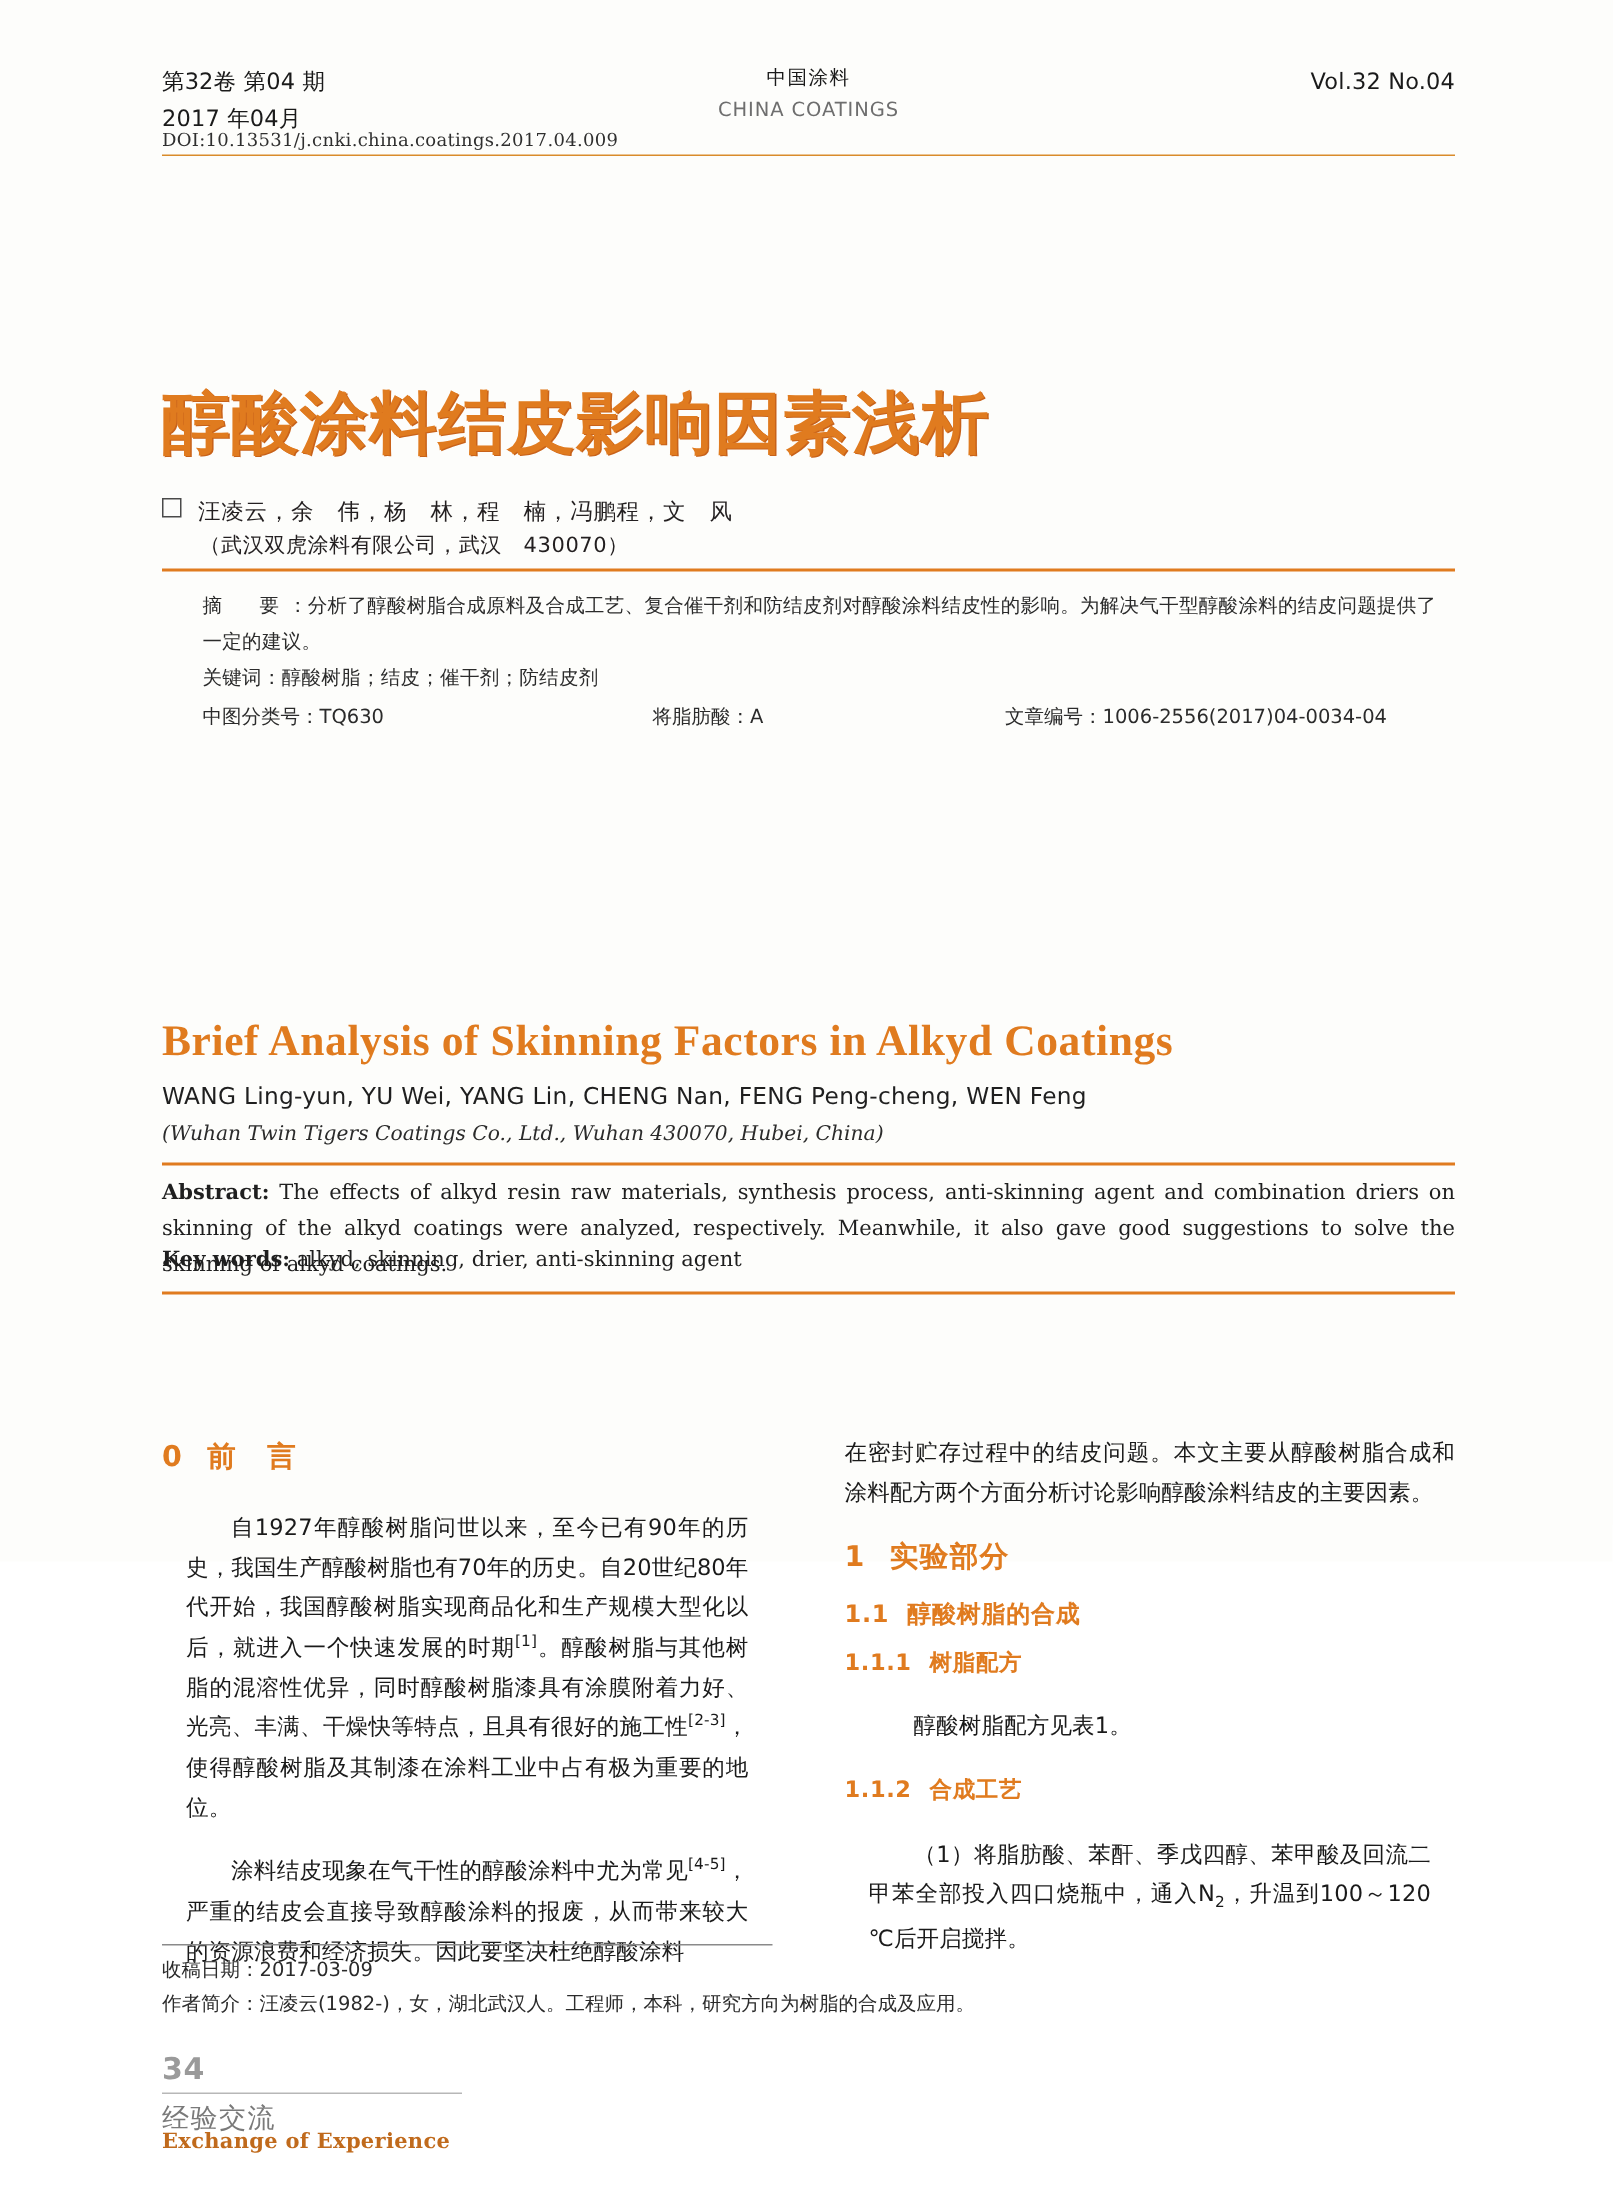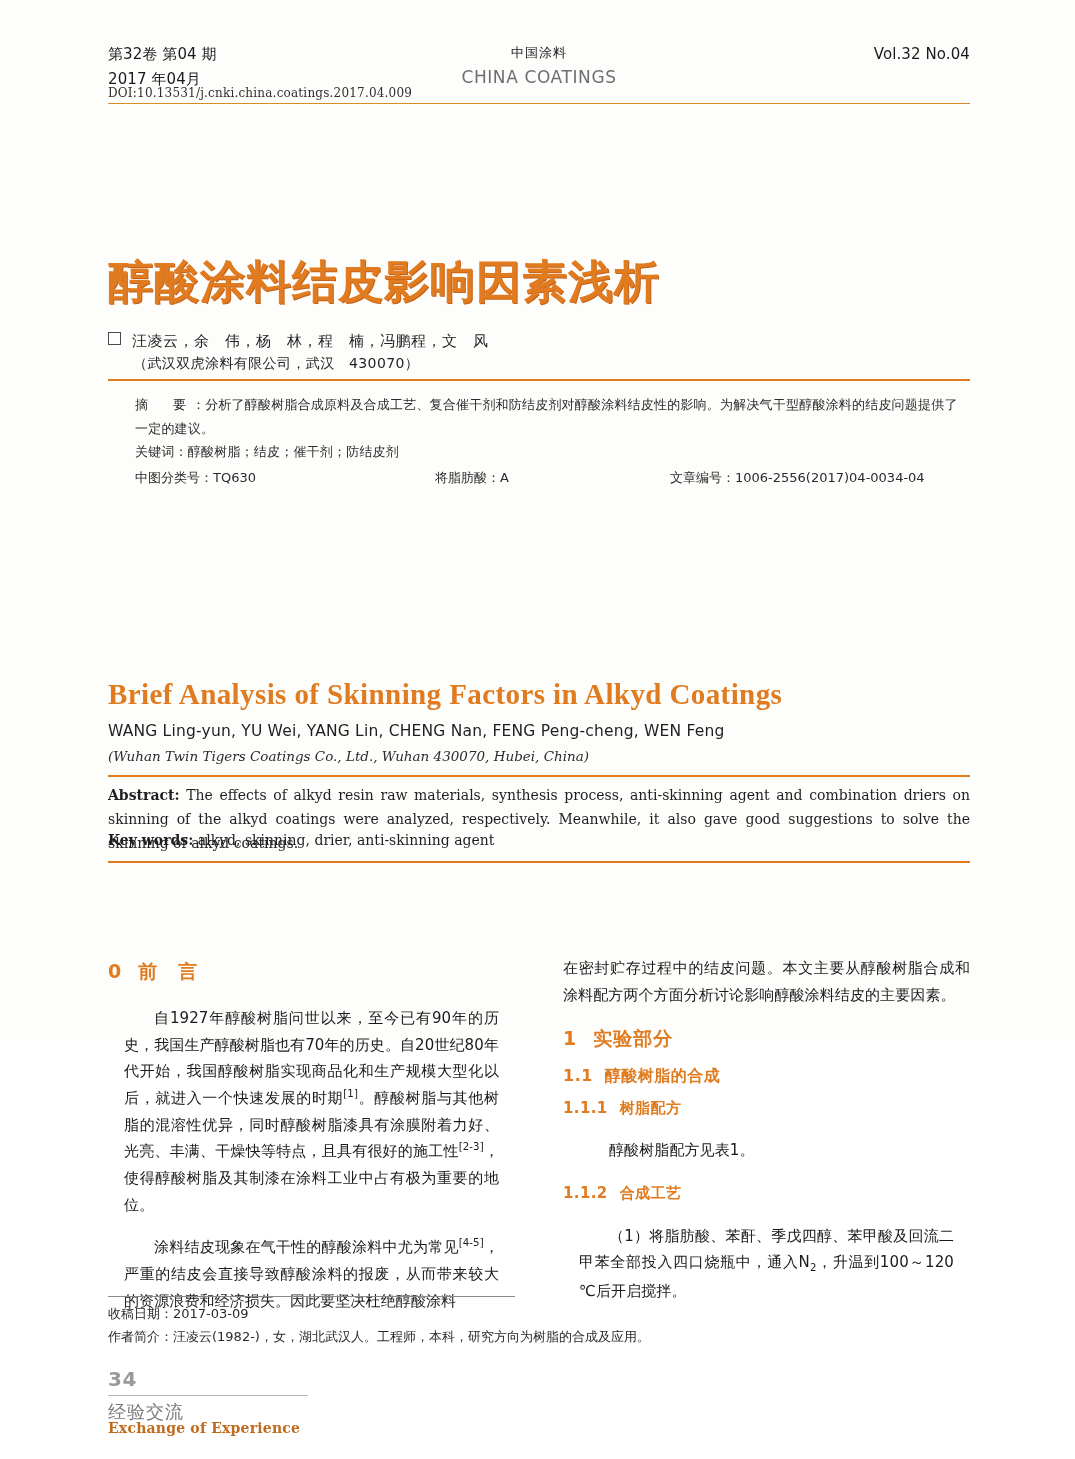--- a/index.html
+++ b/index.html
@@ -33,21 +33,21 @@
     justify-content: space-between;
     align-items: flex-start;
     font-size: 12.5px;
     color: #3b3b3b;
     letter-spacing: .3px;
   }
   .runhead .col { line-height: 1.65; }
   .runhead .col.center { text-align: center; }
   .runhead .col.right { text-align: right; }
   .runhead .cn-journal { font-size: 13px; letter-spacing: 1px; }
-  .runhead .en-journal { font-size: 17px; letter-spacing: .6px; color: #6e6e6e; }
+  .runhead .en-journal { font-size: 13px; letter-spacing: .6px; color: #6e6e6e; }
 
   .doi {
     position: absolute;
     left: 108px;
     top: 86px;
     font-size: 12px;
     color: #2f2f2f;
     font-family: "DejaVu Serif", serif;
     letter-spacing: .2px;
   }

